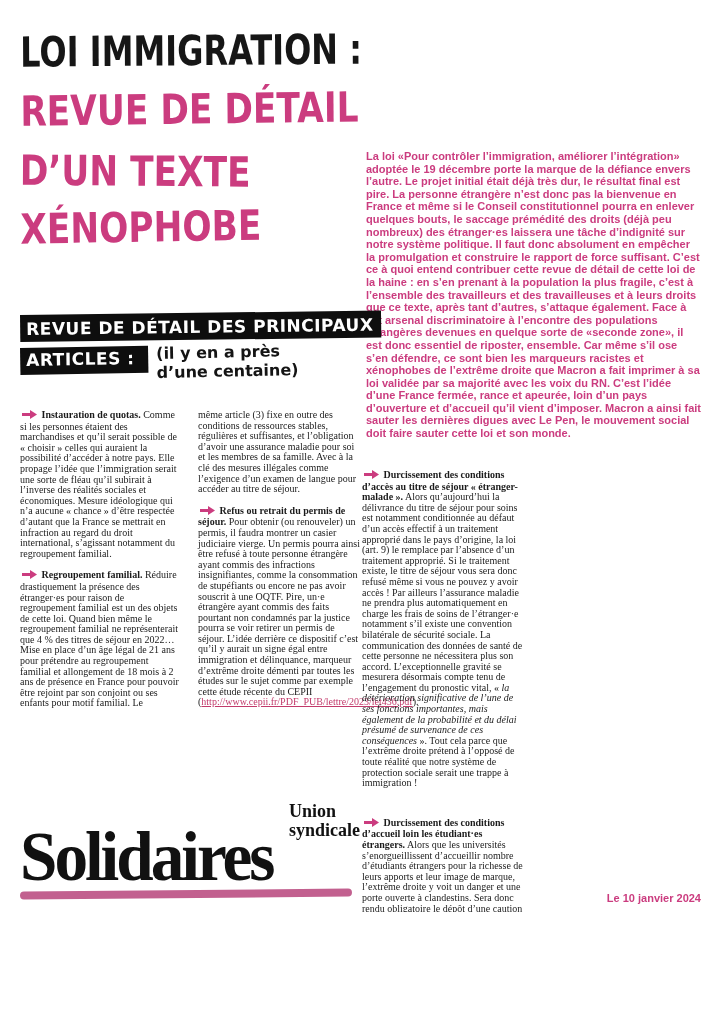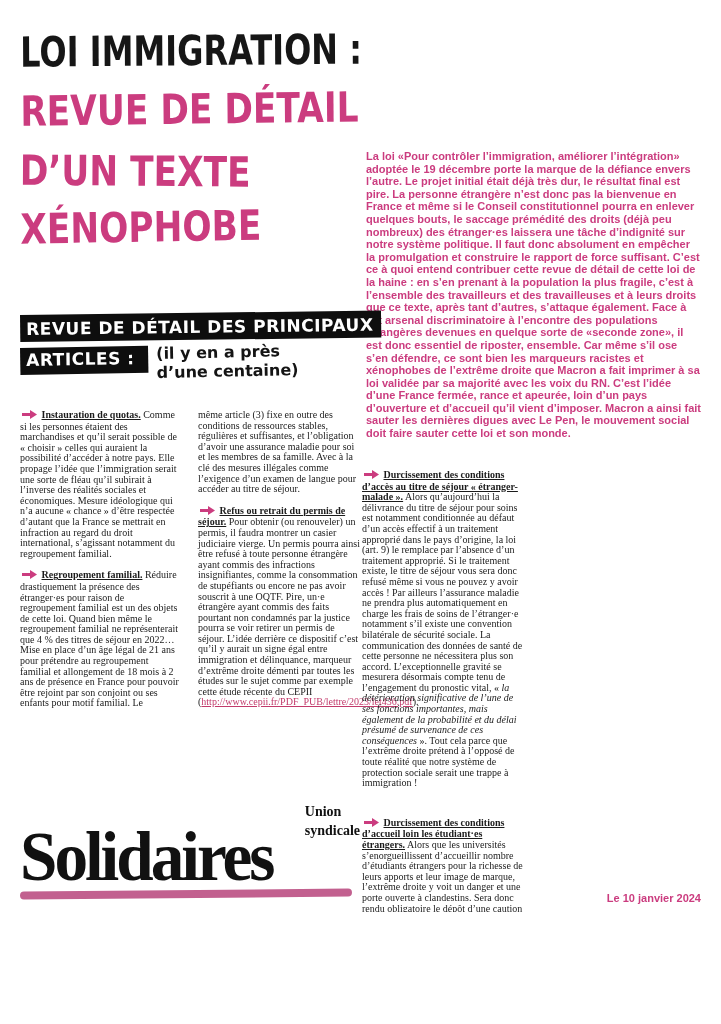--- a/index.html
+++ b/index.html
@@ -37,30 +37,30 @@
   .banner-note{margin-left:8px;margin-top:4px;
                font-family:"DejaVu Sans", sans-serif;font-weight:bold;
                font-size:16px;line-height:19px;color:#141414;
                transform:rotate(-1.2deg);transform-origin:left top;}
 
   
   .cols-left{position:absolute;left:20px;top:410px;width:340px;display:flex;gap:16px;}
   .cols-right{position:absolute;left:362px;top:470px;width:344px;display:flex;gap:18px;flex-direction:column;}
   .col{width:162px;font-size:10px;line-height:10.6px;}
   .col p{margin:0 0 11px 0;}
-  .col strong{font-weight:bold;text-decoration:underline;}
+  .col strong{font-weight:bold;}
   .arrow-icon{display:inline-block;vertical-align:-1px;margin:0 2px 0 2px;}
   a.doc-link{color:#c23a6b;text-decoration:underline;}
   .ital{font-style:italic;}
 
   
   .logo{position:absolute;left:20px;bottom:14px;width:342px;}
   .logo-top{width:max-content;margin-left:auto;margin-right:2px;text-align:left;
             font-family:"Liberation Serif", serif;font-weight:bold;
-            font-size:14px;line-height:19px;color:#111111;}
+            font-size:18px;line-height:19px;color:#111111;}
   .logo-main{font-family:"Liberation Serif", serif;font-weight:bold;
              font-size:66px;line-height:60px;letter-spacing:-3px;color:#111111;
              margin-top:-12px;transform:scale(1.02,1.05);transform-origin:left bottom;}
   .logo-underline{height:8px;width:97%;background:#c2608f;border-radius:4px;
                   margin-top:2px;transform:rotate(-0.5deg);}
 
   
   .date{position:absolute;right:20px;bottom:8px;
         font-family:"Liberation Sans", sans-serif;font-weight:bold;
         font-size:11px;color:#cb3c7f;}

